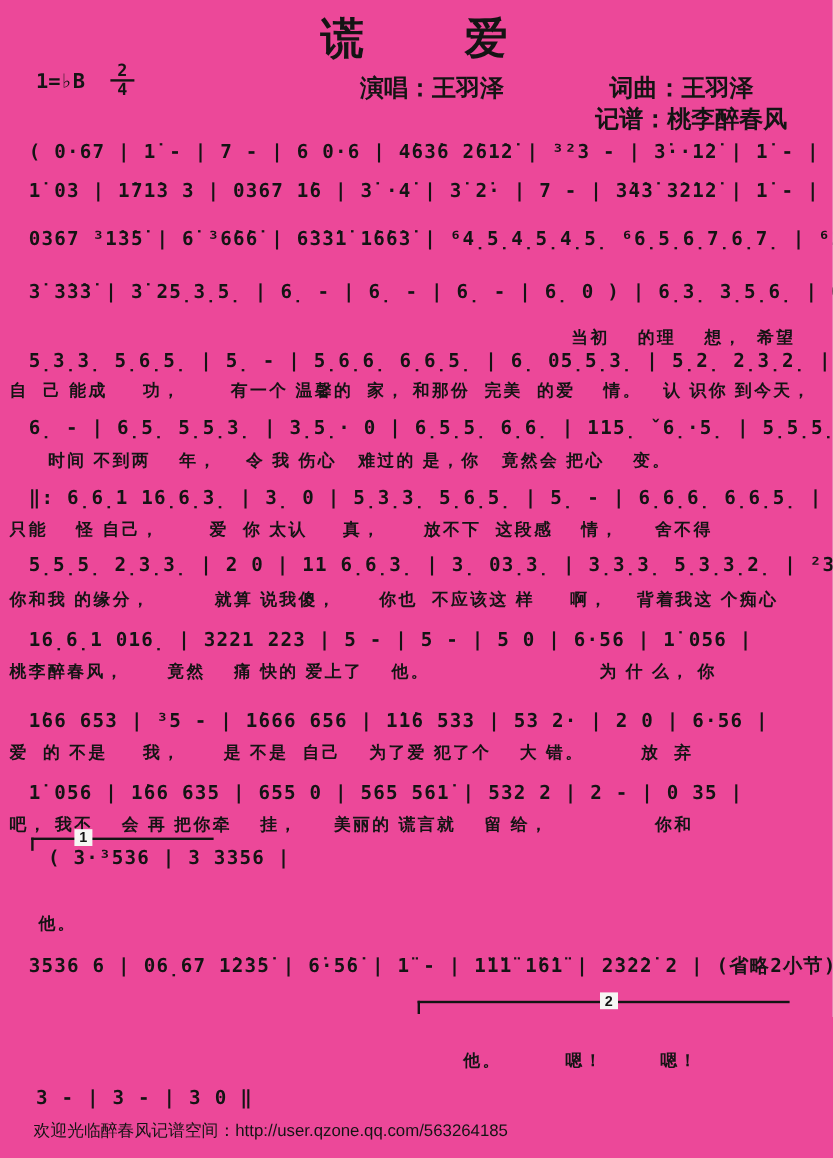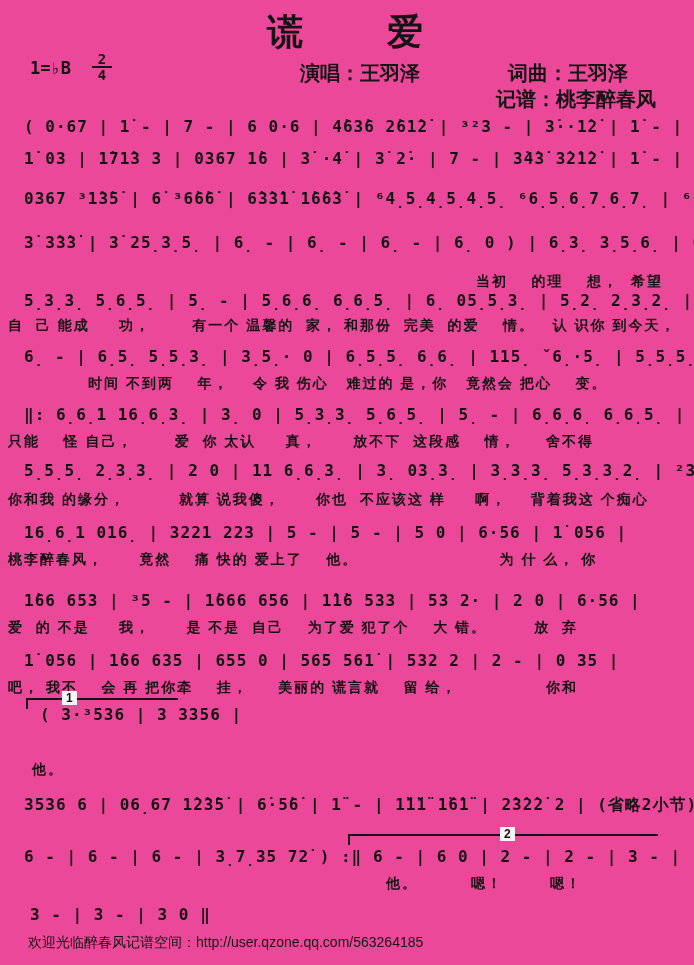--- a/index.html
+++ b/index.html
@@ -47,21 +47,21 @@
   <div class="mus" style="top:148px">1̇ 03 | 1̇71̇3 3 | 0367 1̇6 | 3̇ ·4̇ | 3̇ 2̇· | 7 - | 3̇4̇3̇ 3̇2̇1̇2̇ | 1̇ - |</div>
   <div class="mus" style="top:188px">0367 ³1̇3̇5̇ | 6̇ ³6̇6̇6̇ | 6̇3̇3̇1̇ 1̇6̇6̇3̇ | ⁶4̣5̣4̣5̣4̣5̣ ⁶6̣5̣6̣7̣6̣7̣ | ⁶17̣1235 4 |</div>
 
   <div class="mus" style="top:232px">3̇ 3̇3̇3̇ | 3̇ 25̣3̣5̣ | 6̣ - | 6̣ - | 6̣ - | 6̣ 0 ) | 6̣3̣ 3̣5̣6̣ | 6 05̣3̣ |</div>
   <div class="lyr" style="top:272px;padding-left:476px">当初    的理    想，  希望</div>
 
   <div class="mus" style="top:290px">5̣3̣3̣ 5̣6̣5̣ | 5̣ - | 5̣6̣6̣ 6̣6̣5̣ | 6̣ 05̣5̣3̣ | 5̣2̣ 2̣3̣2̣ | 2̣ - | 6̣3̣3̣3̣ 3̣6̣6̣ |</div>
   <div class="lyr" style="top:316px;padding-left:8px">自  己 能成     功，       有一个 温馨的  家， 和那份  完美  的爱    情。   认 识你 到今天，</div>
 
   <div class="mus" style="top:346px">6̣ - | 6̣5̣ 5̣5̣3̣ | 3̣5̣· 0 | 6̣5̣5̣ 6̣6̣ | 115̣ ˇ6̣·5̣ | 5̣5̣5̣ 5̣2̣3̣ | 3̣2̣·2 |</div>
-  <div class="lyr" style="top:374px;padding-left:88px">时间 不到两    年，    令 我 伤心   难过的 是，你   竟然会 把心    变。</div>
+  <div class="lyr" style="top:374px;padding-left:40px">时间 不到两    年，    令 我 伤心   难过的 是，你   竟然会 把心    变。</div>
 
   <div class="mus" style="top:404px">‖: 6̣6̣1 16̣6̣3̣ | 3̣ 0 | 5̣3̣3̣ 5̣6̣5̣ | 5̣ - | 6̣6̣6̣ 6̣6̣5̣ | 5̣6̣· 05̣6̣5̣ |</div>
   <div class="lyr" style="top:432px;padding-left:8px">只能    怪 自己，       爱  你 太认     真，      放不下  这段感    情，     舍不得</div>
 
   <div class="mus" style="top:460px">5̣5̣5̣ 2̣3̣3̣ | 2 0 | 11 6̣6̣3̣ | 3̣ 03̣3̣ | 3̣3̣3̣ 5̣3̣3̣2̣ | ²3 - | 16̣6̣5̣ 6̣11 |</div>
   <div class="lyr" style="top:490px;padding-left:8px">你和我 的缘分，         就算 说我傻，      你也  不应该这 样     啊，    背着我这 个痴心</div>
 
   <div class="mus" style="top:522px">16̣6̣1 016̣ | 3221 223 | 5 - | 5 - | 5 0 | 6·56 | 1̇ 056 |</div>
   <div class="lyr" style="top:550px;padding-left:8px">桃李醉春风，      竟然    痛 快的 爱上了    他。                        为 什 么， 你</div>
 
@@ -76,20 +76,19 @@
   </div>
   <div class="mus" style="top:704px;left:24px">( 3·³536 | 3 3356 |</div>
 
   <div class="lyr" style="top:760px;padding-left:32px">他。</div>
 
   <div class="mus" style="top:794px">3536 6 | 06̣67 1̇2̇3̇5̇ | 6̇·5̇6̇ | 1̈ - | 1̈1̈1̈ 1̈6̇1̈ | 2̇3̇2̇2̇ 2 | (省略2小节) |</div>
 
   <div class="ending" style="top:834px;left:348px;width:308px">
     <span class="lab" style="left:150px">2</span>
   </div>
-  <div class="mus" style="top:846px">6 - | 6 - | 6 - | 3̣7̣35 72̇ ) :‖ 6 - | 6 0 | 2 - | 2 - | 3 - |</div>
   <div class="lyr" style="top:874px;padding-left:386px">他。         嗯！        嗯！</div>
 
   <div class="mus" style="top:904px;left:14px">3 - | 3 - | 3 0 ‖</div>
 
   <div class="footer">欢迎光临醉春风记谱空间：http://user.qzone.qq.com/563264185</div>
 
 </div>
 
 </body></html>

